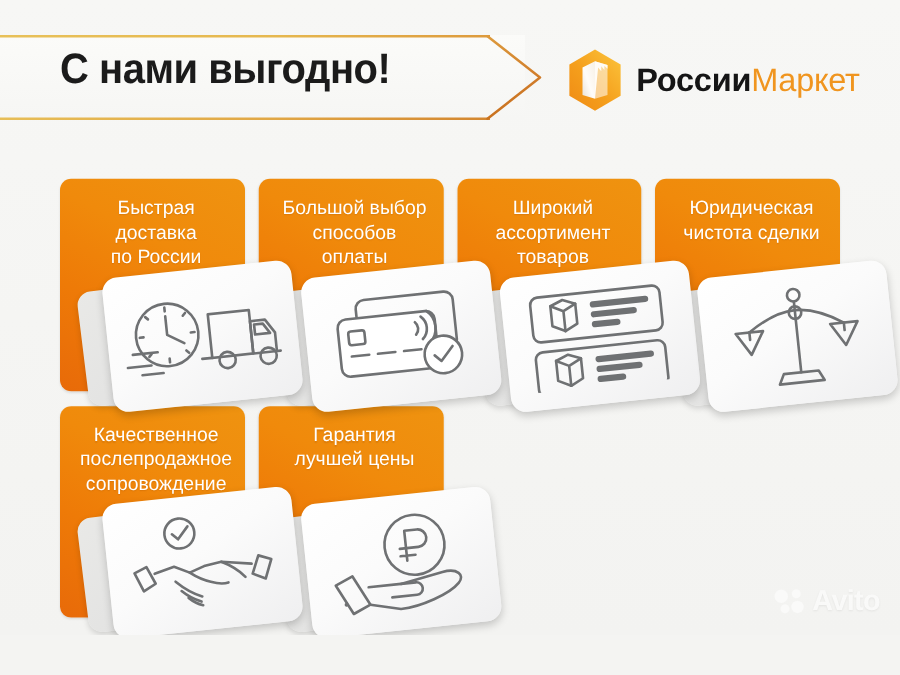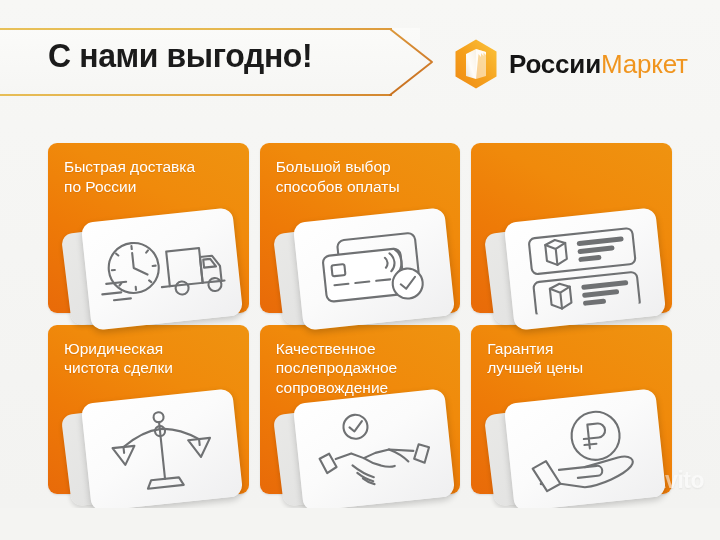--- a/index.html
+++ b/index.html
@@ -40,23 +40,24 @@
   .logo-mark{width:48px;height:52px;flex:none;}
   .logo-text{font-size:26px;font-weight:bold;white-space:nowrap;letter-spacing:-0.2px;}
   .logo-text .t1{color:#151515;}
   .logo-text .t2{color:#f0951f;font-weight:normal;}
 
   
   .grid{
     position:absolute;left:48px;top:143px;
     width:624px;height:351px;
     display:grid;
-    grid-template-columns:repeat(3,1fr);
+    grid-template-columns:repeat(4,1fr);
     grid-template-rows:repeat(2,1fr);
     gap:12px 11px;
+    text-align:center;
   }
   .card{
     position:relative;
     border-radius:9px;
     background:linear-gradient(28deg,#e86a09 0%,#ee7a07 35%,#f08a0b 65%,#ef9310 100%);
     overflow:visible;
     box-shadow:0 1px 2px rgba(0,0,0,0.10);
   }
   .card-clip{position:absolute;inset:0;border-radius:9px;overflow:hidden;}
   .card-title{
@@ -189,20 +190,23 @@
             <path d="M72 28 a7 7 0 0 1 0 10 M77 24 a12 12 0 0 1 0 18 M82 20 a17 17 0 0 1 0 26"></path>
             <circle cx="92" cy="56" r="15" fill="#ffffff"></circle>
             <path d="M85 56 L90 61 L100 50"></path>
           </g>
         </svg>
       </div>
     </div>
 
     <div class="card">
       <div class="card-clip"></div>
+      <div class="card-title">Широкий
+ассортимент
+товаров</div>
       <div class="note-back"></div>
       <div class="note-front">
         <svg width="122" height="80" viewBox="0 0 122 80">
           <g class="ico">
             <rect x="8" y="4" width="104" height="36" rx="6"></rect>
             <path d="M24 12 L34 8 L44 12 L44 28 L34 33 L24 28 Z"></path>
             <path d="M24 12 L34 17 L44 12 M34 17 L34 33"></path>
             <path d="M58 14 L100 14 M58 22 L90 22 M58 30 L76 30" stroke-width="5"></path>
             <rect x="8" y="48" width="104" height="36" rx="6"></rect>
             <path d="M24 56 L34 52 L44 56 L44 72 L34 77 L24 72 Z"></path>

